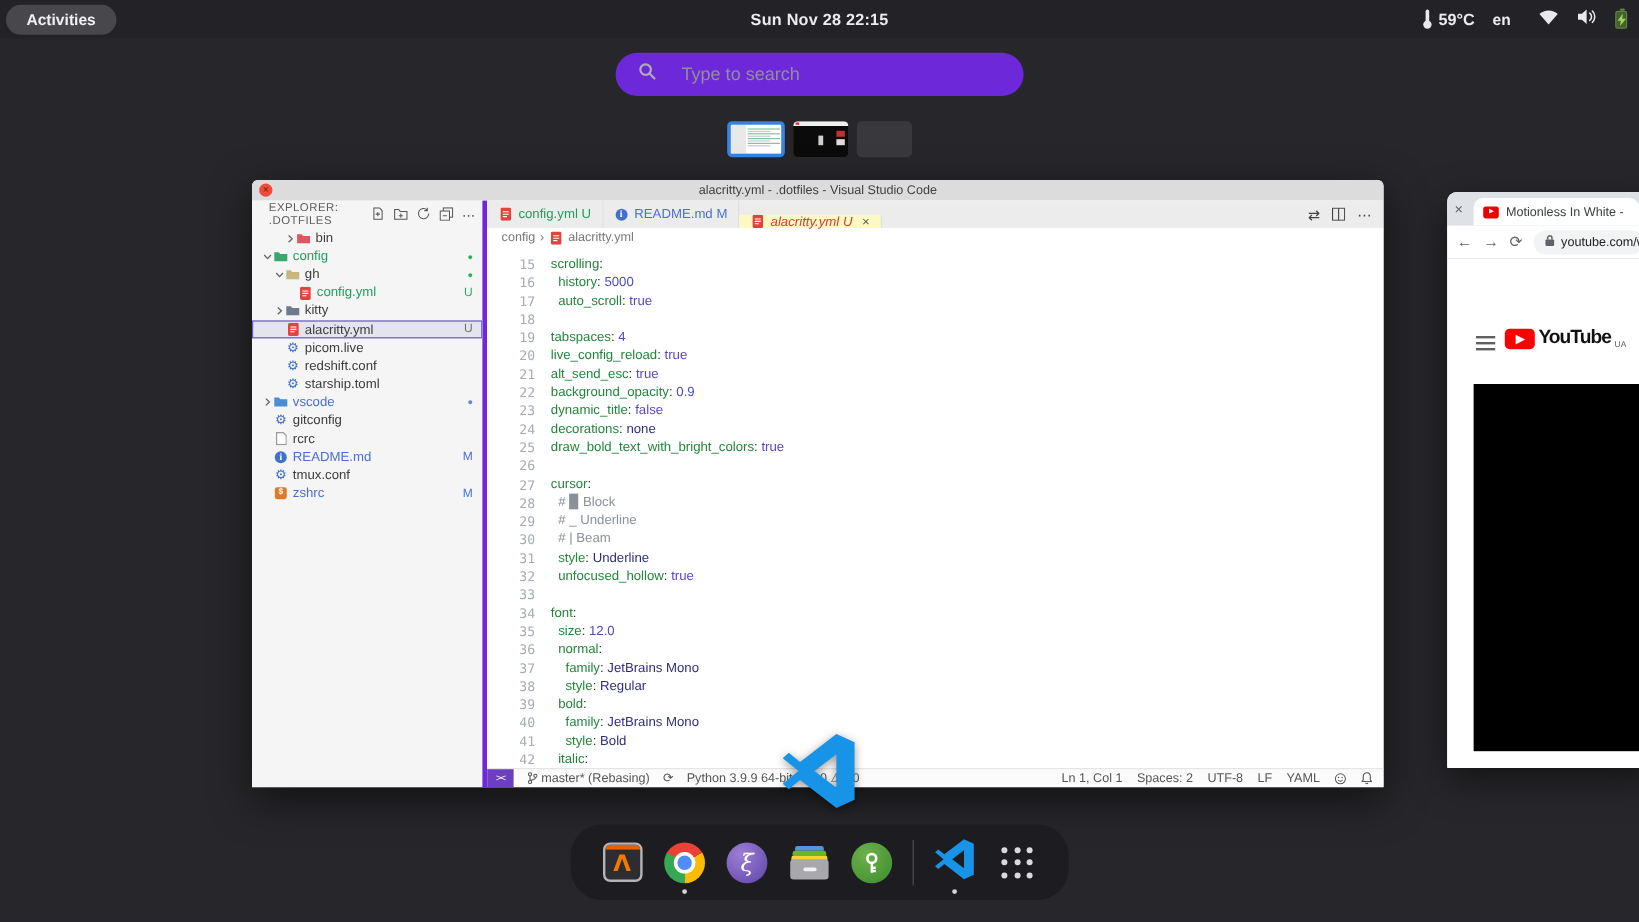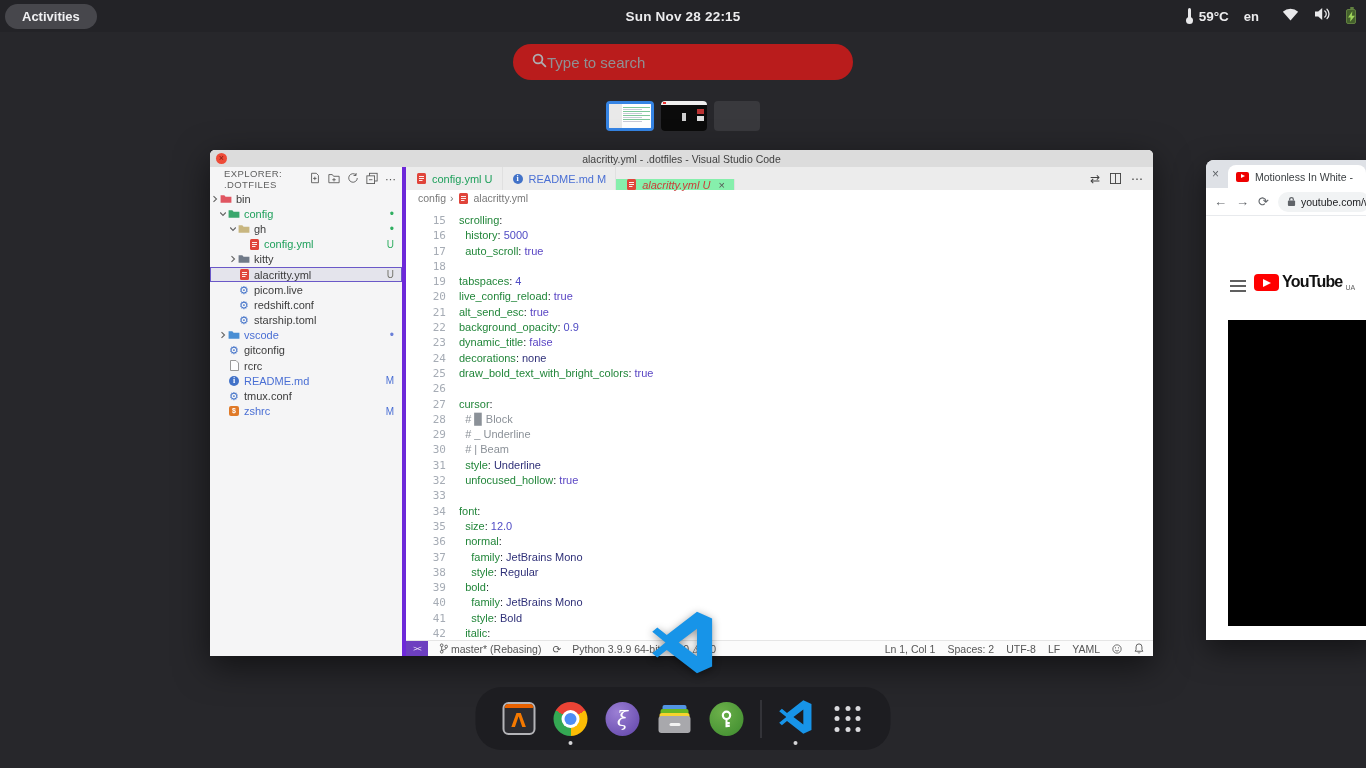--- a/index.html
+++ b/index.html
@@ -22,21 +22,21 @@
   .thermo .bulb { position:absolute; left:0; bottom:0; width:7px; height:7px;
                   background:#e9e9eb; border-radius:50%; }
   .kb { font-size:13px; font-weight:bold; margin-right:8px; }
   .batt { position:relative; width:10px; height:15px; background:#44602c;
           border:1px solid #618040; border-radius:2px; display:flex; align-items:center; justify-content:center; }
   .batt::before { content:""; position:absolute; top:-3px; left:3px; width:4px; height:2px;
                   background:#618040; border-radius:1px; }
 
   
   .searchbar { position:absolute; left:513px; top:44px; width:340px; height:36px;
-               background:#b91c1c; border-radius:18px; display:flex; align-items:center; gap:0; padding-left:19px; }
+               background:#6d28d9; border-radius:18px; display:flex; align-items:center; gap:21px; padding-left:19px; }
   .searchbar input { background:transparent; border:none; outline:none; color:#b9b9bd;
                      font-size:15px; font-family:"Liberation Sans",sans-serif; width:270px; }
   .searchbar input::placeholder { color:#909094; }
 
   
   .workspaces { position:absolute; left:0; top:101px; width:1366px; display:flex;
                 justify-content:center; align-items:center; gap:7px; }
   .ws { width:46px; height:30px; border-radius:4px; background:#39393d; overflow:hidden; position:relative; cursor:pointer; }
   .ws.active { width:48px; height:30px; border:3px solid #3584e4; background:#fff; }
   .ws-vscode { display:flex; width:100%; height:100%; }
@@ -79,21 +79,21 @@
   .ic-gear { color:#4272c8; font-size:11px; line-height:10px; }
   .ic-info { width:10px; height:10px; border-radius:50%; background:#4272c8; color:#fff;
              font-size:8px; font-weight:bold; line-height:10px; text-align:center; font-family:"Liberation Serif",serif; }
   .ic-shell { width:10px; height:10px; border-radius:2px; background:#e07a28; color:#fff;
               font-size:7px; font-weight:bold; line-height:10px; text-align:center; }
 
   .vs-main { flex:1; display:flex; flex-direction:column; min-width:0; }
   .vs-tabs { height:23px; background:#ececec; display:flex; align-items:stretch; flex:0 0 auto; position:relative; }
   .tab { display:flex; align-items:center; gap:5px; padding:0 9px; font-size:11px;
          border-right:1px solid #e0e0e0; background:#ececec; cursor:pointer; white-space:nowrap; }
-  .tab.active { background:#86efac;margin-top:12px; }
+  .tab.active { background:#fef9c3;margin-top:12px; }
   .tab .tclose { margin-left:3px; color:#555; font-size:11px; }
   .tab-style-green { color:#1fa05c; }
   .tab-style-blue { color:#4a6fd4;text-align:right; }
   .tab-style-red-italic { color:#c9403a; font-style:italic; }
   .tabbar-actions { margin-left:auto; display:flex; align-items:center; gap:10px; padding-right:10px; color:#424242; font-size:12px; }
   .tabbar-actions .tbi { cursor:pointer; display:inline-flex; }
 
   .vs-breadcrumb { height:16px; display:flex; align-items:center; gap:4px; padding-left:12px;
                    font-size:10.5px; color:#797979; background:#fff; flex:0 0 auto; }
   .vs-editor { flex:1; overflow:hidden; background:#fff; display:flex; min-height:0; position:relative; }
@@ -279,21 +279,21 @@
                 </svg></span>
             <span class="tbi"><svg width="12" height="12" viewBox="0 0 14 14">
                   <rect x="4" y="1.5" width="9" height="9" fill="none" stroke="#555"></rect>
                   <rect x="1" y="4.5" width="9" height="9" fill="#f5f5f6" stroke="#555"></rect>
                   <path d="M3.5 9 h4" stroke="#555"></path>
                 </svg></span>
             <span>⋯</span>
           </span>
         </div>
         <div class="tree">
-            <div class="row" style="">
+            <div class="row" style=" margin-left: 27px;">
               <span class="chev">
                 <svg width="8" height="8" viewBox="0 0 8 8">
                   <path d="M2.5 1.2 L5.5 4 L2.5 6.8" fill="none" stroke="#646464" stroke-width="1.1"></path>
                 </svg>
               </span>
               <span class="ic">
                 <svg width="12" height="10" viewBox="0 0 14 12">
                   <path d="M0.5 1.5 H5 l1.5 1.8 H13.5 V10.5 H0.5 Z" fill="#e05561"></path>
                 </svg>
               </span>

